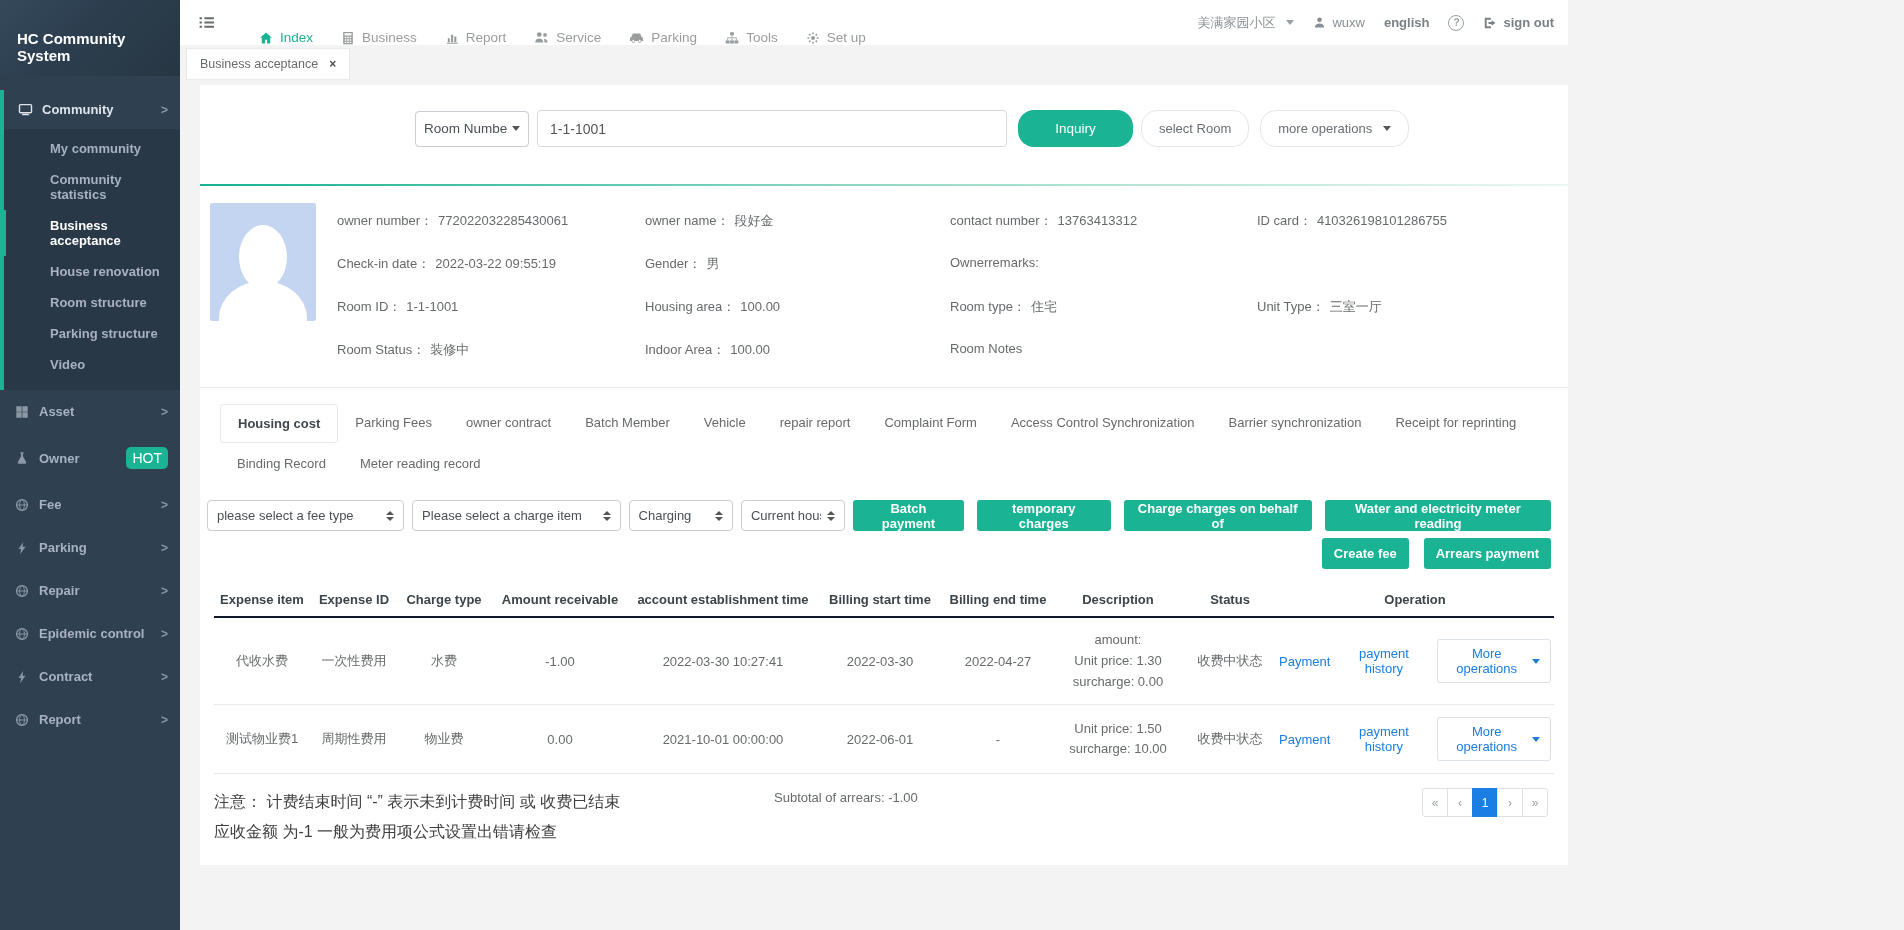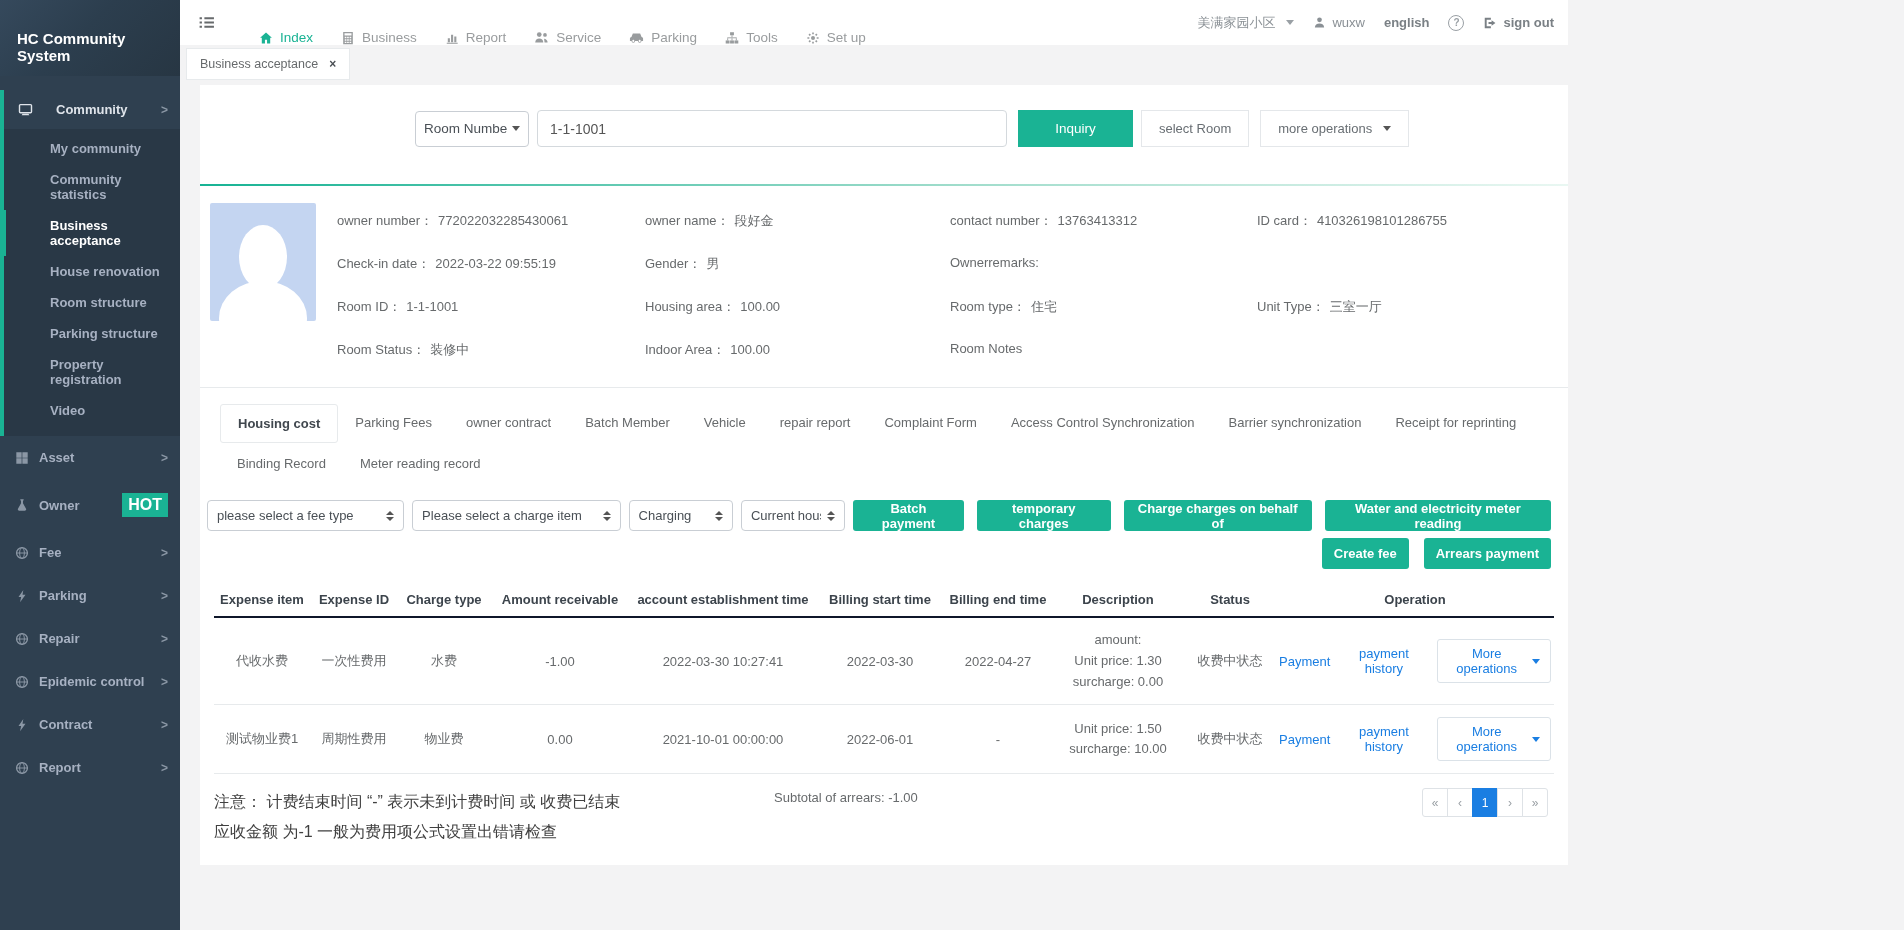--- a/index.html
+++ b/index.html
@@ -13,34 +13,34 @@
 
   
   .sidebar { position:absolute; left:0; top:0; width:180px; height:930px; background:#2f4050; z-index:5; }
   .brand {
     height:76px; padding:30px 0 0 17px; color:#fff; font-weight:bold; font-size:15px;
     background: linear-gradient(135deg,#35495c 0%, #2c3e4e 45%, #273643 100%);
   }
   .menu { margin-top:14px; }
   .community-block { border-left:4px solid #1ab394; }
   .menu-parent {
-    display:flex; align-items:center; gap:23px; padding:12px 12px 12px 14px;
+    display:flex; align-items:center; gap:9px; padding:12px 12px 12px 14px;
     color:#dfe4ea; font-weight:bold; cursor:pointer;
   }
   .menu-parent .chev, .menu-item .chev { margin-left:auto; font-size:12px; color:#8b97a5; font-weight:bold; }
   .submenu { background:#293846; padding:4px 0 10px; position:relative; }
   .sub-item { padding:8px 10px 8px 46px; color:#a7b1c2; font-weight:600; cursor:pointer; position:relative; }
   .sub-item.active { color:#fff; font-weight:bold; }
   .sub-item.active::before { content:""; position:absolute; left:-4px; top:0; bottom:0; width:6px; background:#1ab394; }
   .menu-item {
     display:flex; align-items:center; gap:10px; padding:14px 12px 14px 15px;
     color:#a7b1c2; font-weight:600; cursor:pointer;
   }
   .menu-item .mi-ic { color:#8b97a5; }
-  .hot-badge { margin-left:auto; background:#1ab394; color:#fff; font-size:16px; font-weight:bold; padding:3px 6px; border-radius:0; }
+  .hot-badge { margin-left:auto; background:#1ab394; color:#fff; font-size:14px; font-weight:normal; padding:3px 6px; border-radius:5px; }
 
   
   .navbar {
     position:absolute; left:180px; top:0; width:1388px; height:45px; background:#fff;
     display:flex; align-items:center; padding:0 14px 0 10px;
   }
   .hamburger { color:#676a6c; padding:6px 8px; cursor:pointer; }
   .nav-items { display:flex; height:45px; margin-left:22px;margin-top:32px; }
   .nav-item { display:flex; align-items:center; gap:7px; padding:0 14px; color:#999c9e; font-size:13.5px; cursor:pointer; border-bottom:2px solid transparent; }
   .nav-item.active { color:#1ab394; border-bottom-color:#1ab394; }
@@ -64,21 +64,21 @@
   .panel { position:absolute; left:200px; top:85px; width:1368px; min-height:640px; background:#fff; padding-bottom:18px; }
 
   .search-row { display:flex; align-items:center; margin:25px 0 0 215px; }
   .sel-native {
     width:114px; height:36px; border:1px solid #c9ced4; border-radius:4px; background:#fff;
     display:flex; align-items:center; padding:0 8px; color:#4a5056; font-size:13.5px; cursor:pointer;
   }
   .sel-native .sel-text { white-space:nowrap; overflow:hidden; flex:1; }
   .tri-down { width:0; height:0; border-left:4px solid transparent; border-right:4px solid transparent; border-top:5px solid #555; margin-left:4px; flex:none; }
   .search-input { width:470px; height:37px; border:1px solid #d4d9dd; border-radius:4px; margin-left:8px; padding:0 12px; font-size:14px; color:#555; font-family:inherit; }
-  .btn { border:none; border-radius:0; cursor:pointer; font-family:inherit; }
+  .btn { border:none; border-radius:16px; cursor:pointer; font-family:inherit; }
   .btn-inquiry { width:115px; height:37px; background:#1ab394; color:#fff; font-size:13.5px; margin-left:11px; }
   .btn-default { height:37px; background:#fff; border:1px solid #e4e7ea; color:#686e73; font-size:13px; padding:0 17px; }
   .btn-selroom { margin-left:8px; }
   .btn-moreops { margin-left:11px; display:inline-flex; align-items:center; gap:7px; }
 
   .divider-teal { height:2px; margin-top:37px; background:linear-gradient(to right,#17b394 0%, #9fdccb 55%, #e9f7f2 100%); }
   .divider { height:1px; background:#e7eaec; margin-top:12px; }
 
   .owner-sec { display:flex; padding:17px 10px 16px 10px; }
   .avatar { width:106px; height:118px; background:#c4d5f1; border-radius:2px; position:relative; overflow:hidden; flex:none; }
@@ -211,21 +211,20 @@
         <span>Community</span>
         <span class="chev">&gt;</span>
       </div>
       <div class="submenu">
         <div class="sub-item">My community</div>
         <div class="sub-item">Community statistics</div>
         <div class="sub-item active">Business acceptance</div>
         <div class="sub-item">House renovation</div>
         <div class="sub-item">Room structure</div>
         <div class="sub-item">Parking structure</div>
-        <div class="sub-item">Property registration</div>
         <div class="sub-item">Video</div>
       </div>
     </div>
 
     <div class="menu-item">
       <svg class="ic mi-ic" width="14" height="14">
           <use href="#i-grid"></use>
         </svg>
       <span>Asset</span>
       <span class="chev">&gt;</span>

